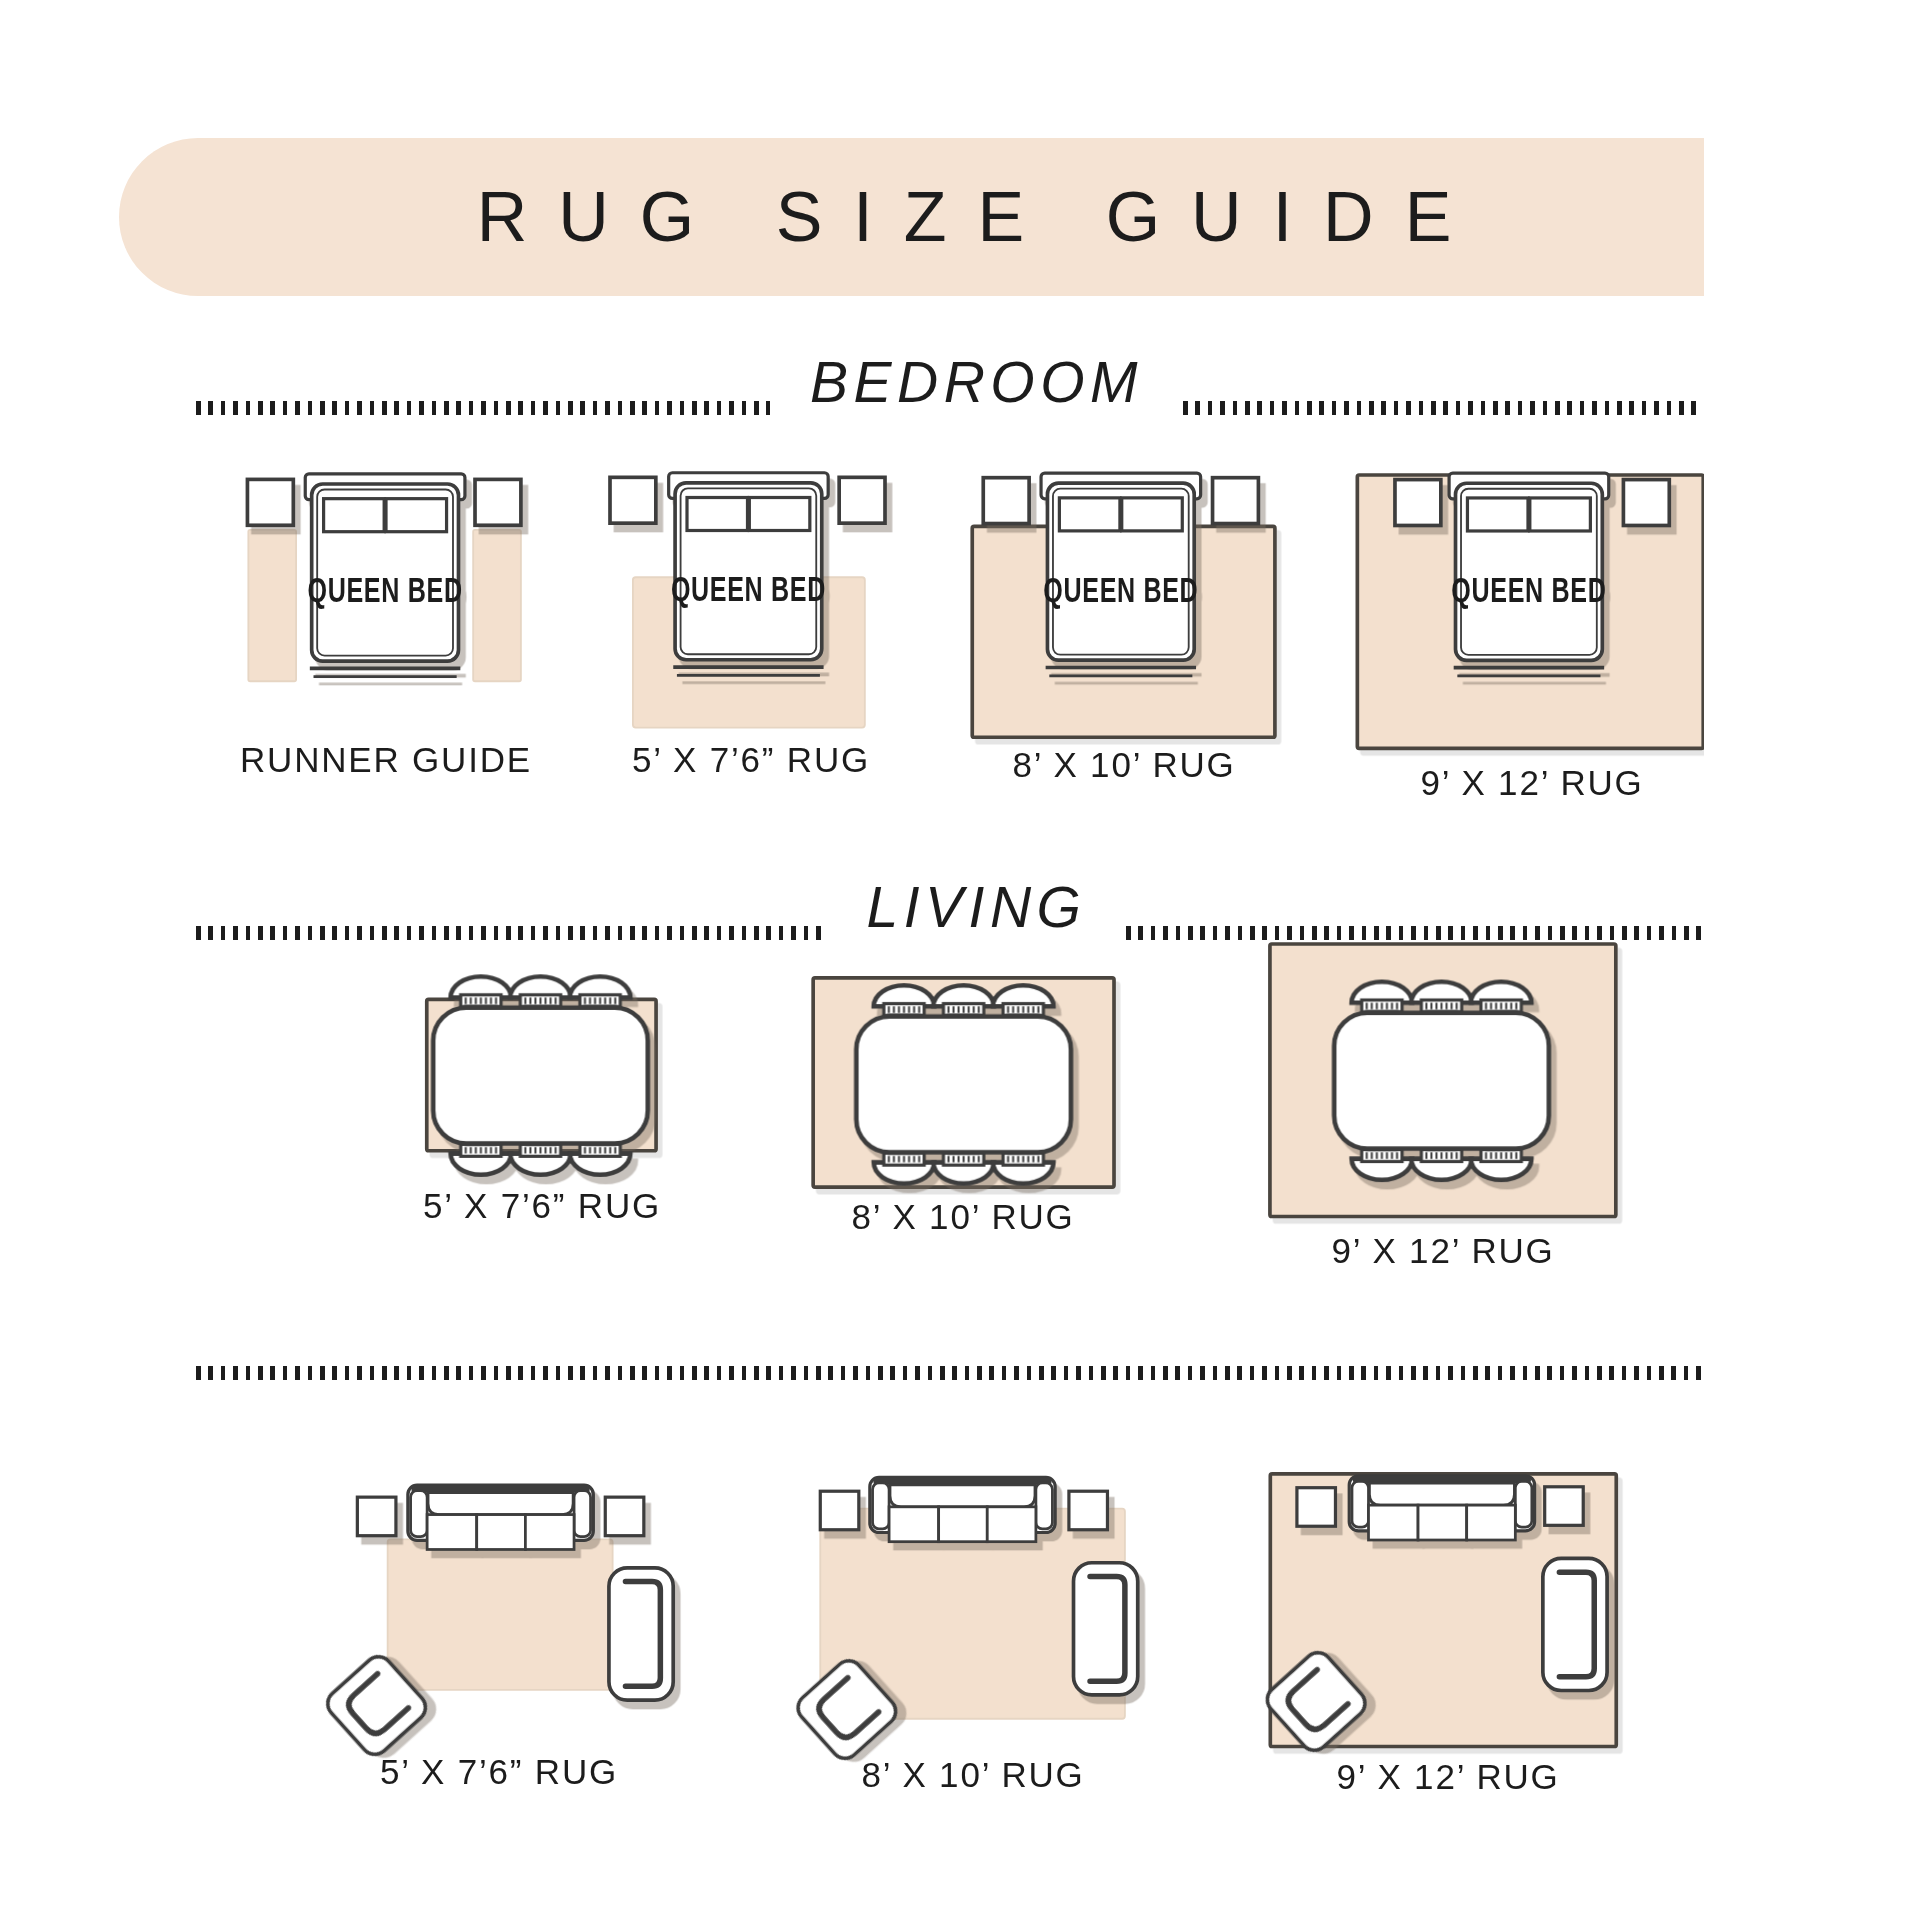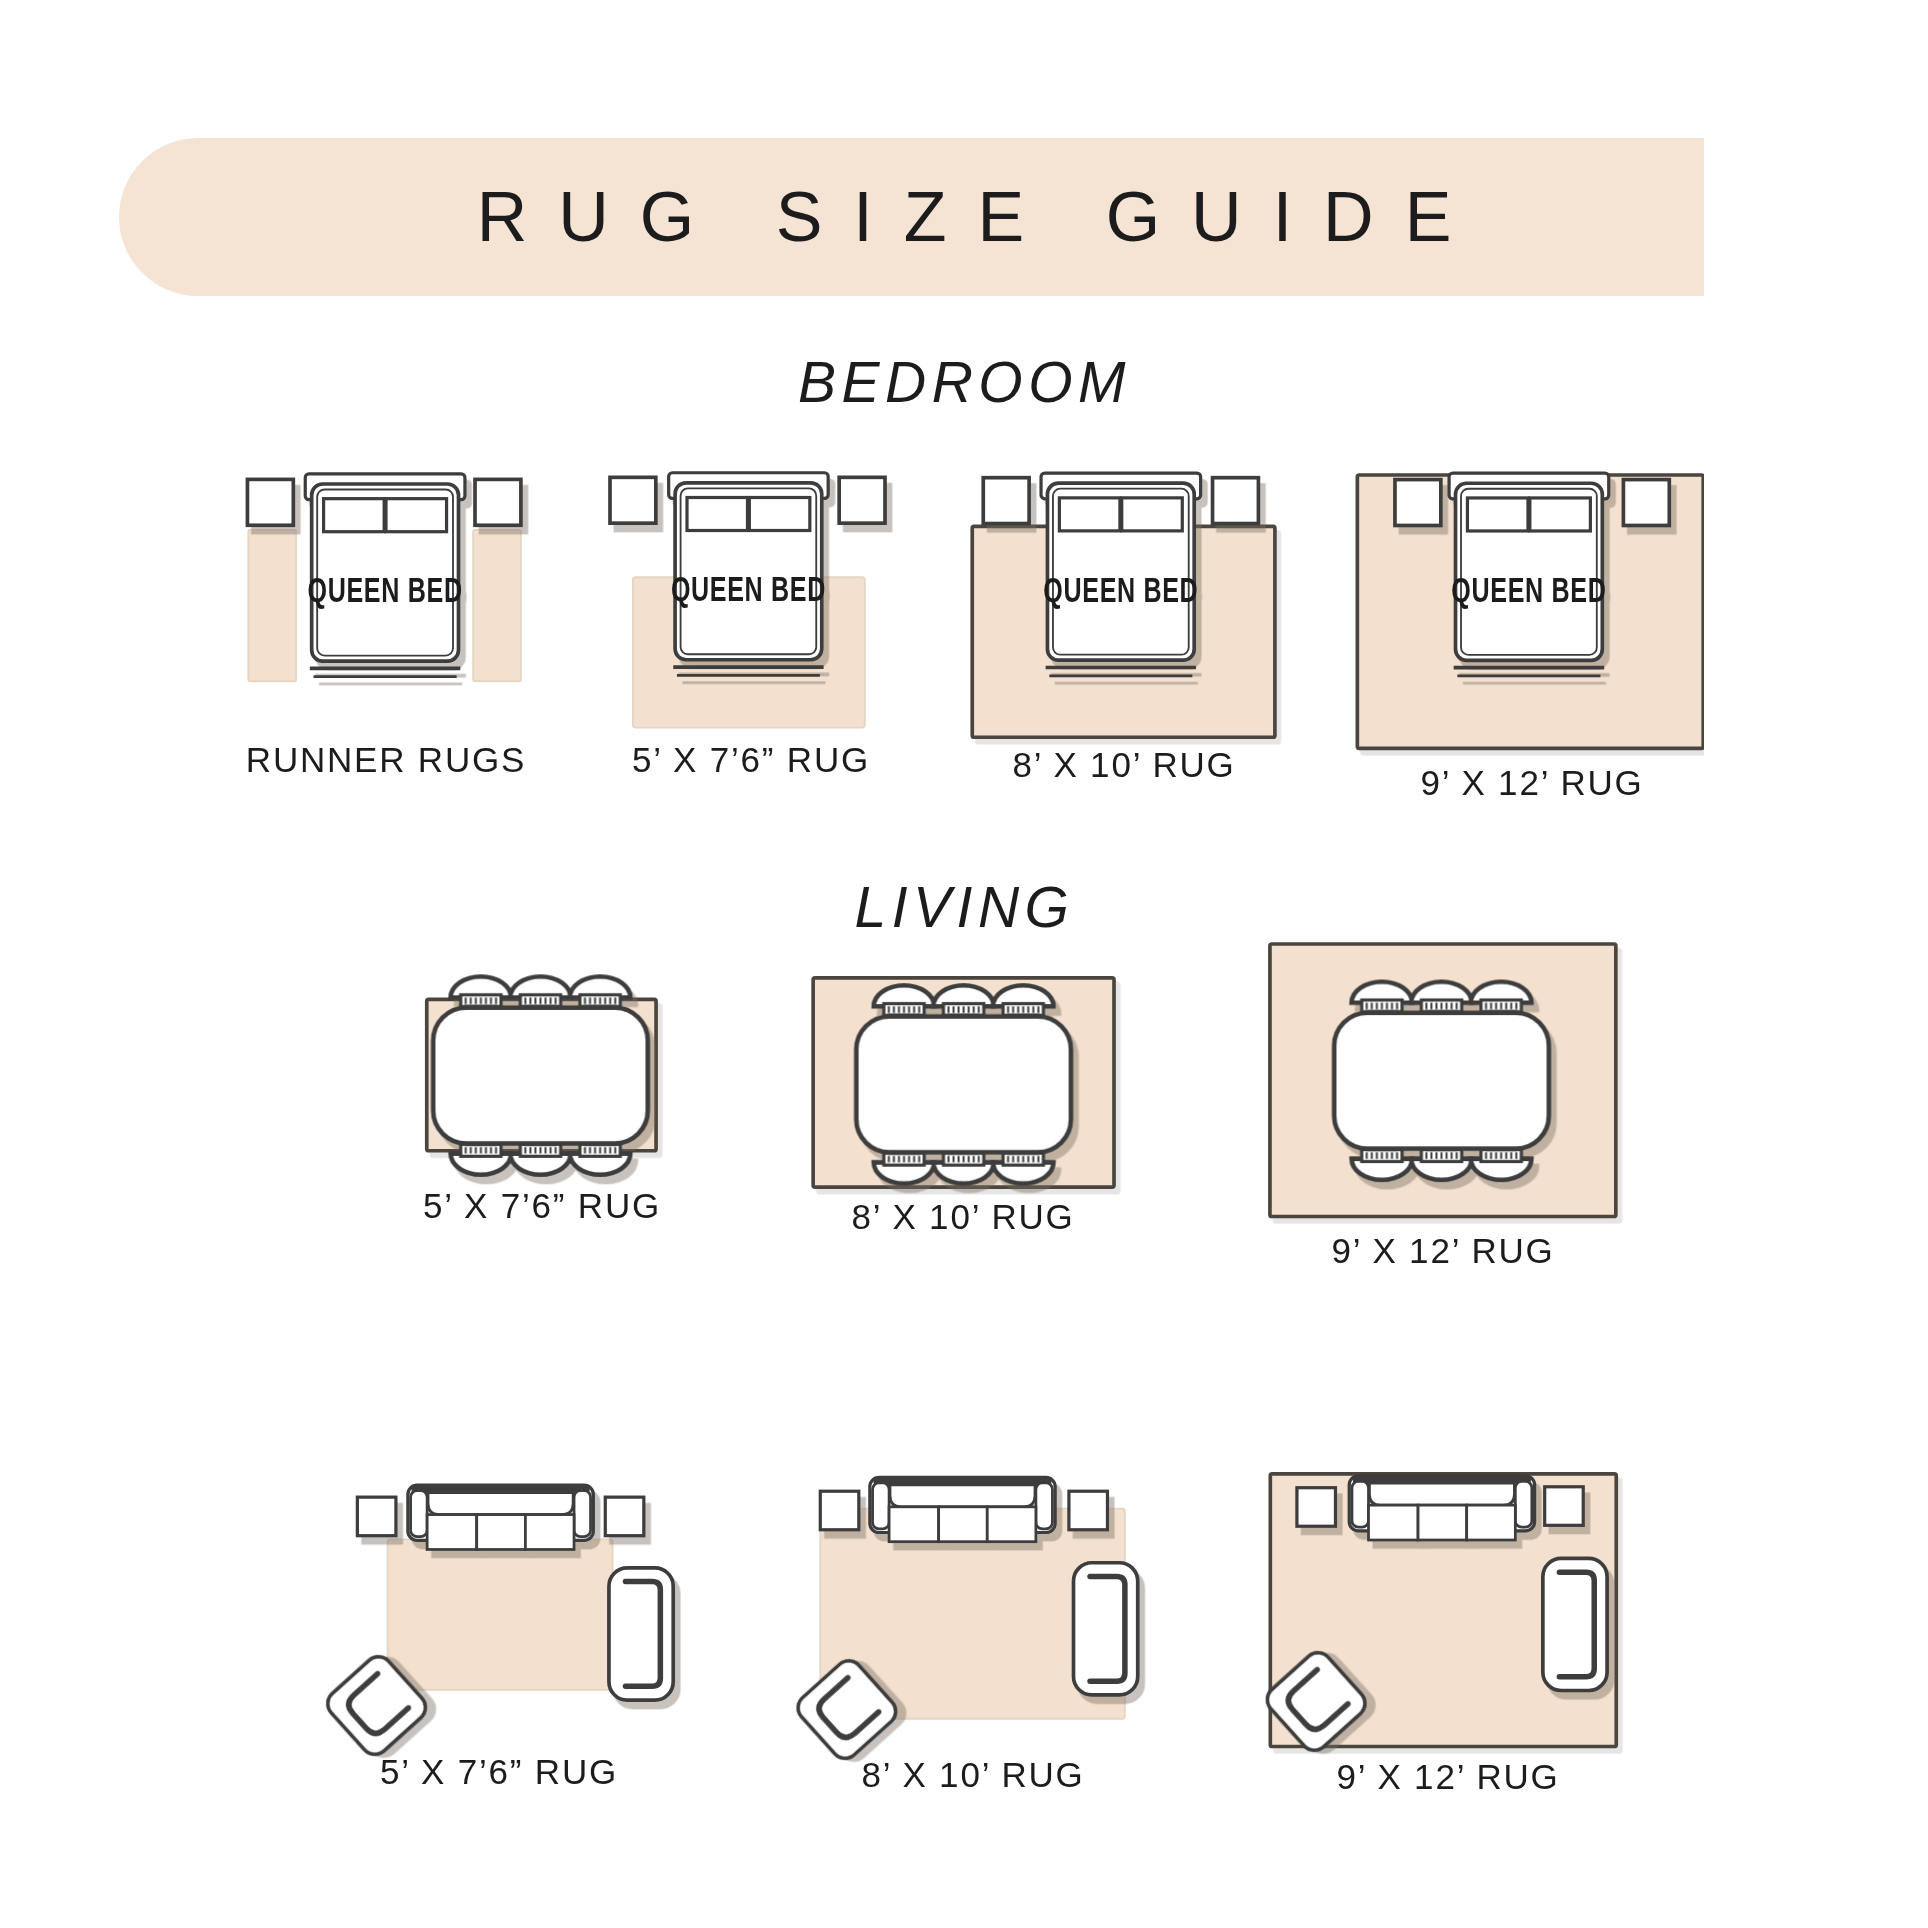--- a/index.html
+++ b/index.html
@@ -8,21 +8,21 @@
   }
   html,body{margin:0;padding:0;background:#fff;}
   .canvas{position:relative;width:1704px;height:1928px;background:#fff;overflow:hidden;
           font-family:"Liberation Sans",sans-serif;color:var(--ink);}
 
   .banner{position:absolute;left:119px;top:138px;width:1690px;height:158px;
           border-radius:79px;background:var(--banner);
           display:flex;align-items:center;justify-content:center;}
   .banner span{font-size:70px;letter-spacing:31px;text-indent:31px;color:var(--ink);white-space:nowrap;}
 
-  .sechdr{position:absolute;left:184px;width:1561px;display:flex;align-items:center;flex-direction:column;}
+  .sechdr{position:absolute;left:196px;width:1561px;display:flex;align-items:flex-end;}
   .dots{flex:1;height:13.8px;
         background:repeating-linear-gradient(90deg,var(--ink) 0 4.6px,transparent 4.6px 12.4px);}
   .sectitle{font-style:italic;font-weight:500;font-size:57px;letter-spacing:5.5px;
             margin:0 40px;white-space:nowrap;}
 
   .rlabel{position:absolute;transform:translateX(-50%);font-size:35px;letter-spacing:1.8px;
           white-space:nowrap;color:var(--ink);}
 
   svg.diagram{position:absolute;overflow:visible;}
   .ln{fill:#fff;stroke:var(--stroke);}
@@ -105,21 +105,21 @@
     <span class="dots"></span>
   </div>
 
   <svg class="diagram" style="left:230px;top:459px" width="312" height="239" viewBox="0 0 340 260">
     <rect class="rug soft" x="20" y="77" width="52" height="165" rx="2"></rect>
     <rect class="rug soft" x="265" y="77" width="52" height="165" rx="2"></rect>
     <use href="#nstand" class="fshadow" x="17" y="20"></use>
     <use href="#nstand" class="fshadow" x="265" y="20"></use>
     <use href="#bed" class="fshadow" x="82" y="16"></use>
   </svg>
-  <div class="rlabel" style="left:386px;top:740px">RUNNER RUGS</div>
+  <div class="rlabel" style="left:386px;top:740px">RUNNER GUIDE</div>
 
   <svg class="diagram" style="left:606px;top:459px" width="294" height="275" viewBox="0 0 320 300">
     <rect class="rug soft" x="29" y="129" width="253" height="164" rx="3"></rect>
     <use href="#nstand" class="fshadow" x="2" y="18"></use>
     <use href="#nstand" class="fshadow" x="252" y="18"></use>
     <use href="#bed" class="fshadow" x="68" y="15"></use>
   </svg>
   <div class="rlabel" style="left:751px;top:740px">5’ X 7’6” RUG</div>
 
   <svg class="diagram" style="left:964px;top:459px" width="321" height="285" viewBox="0 0 350 310">

